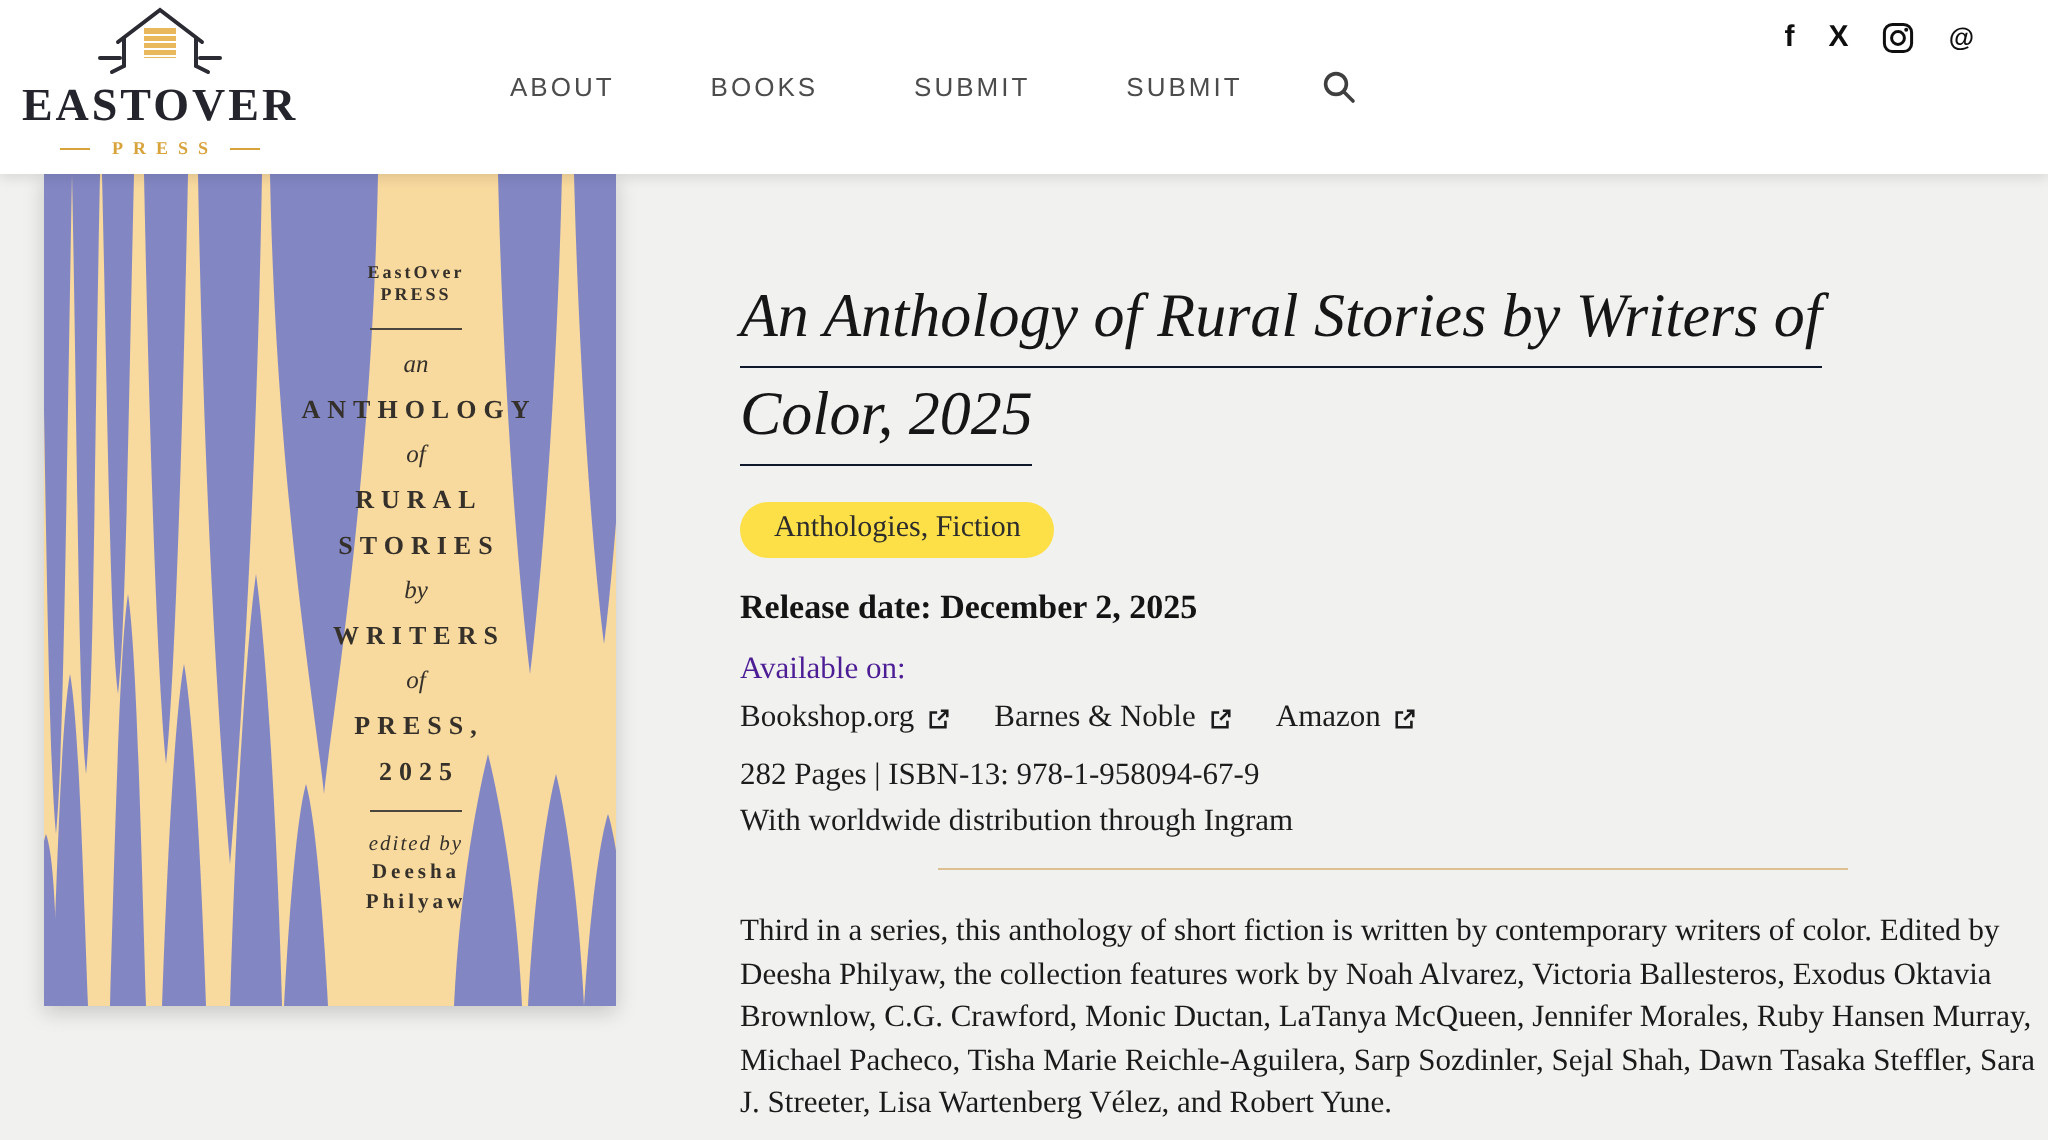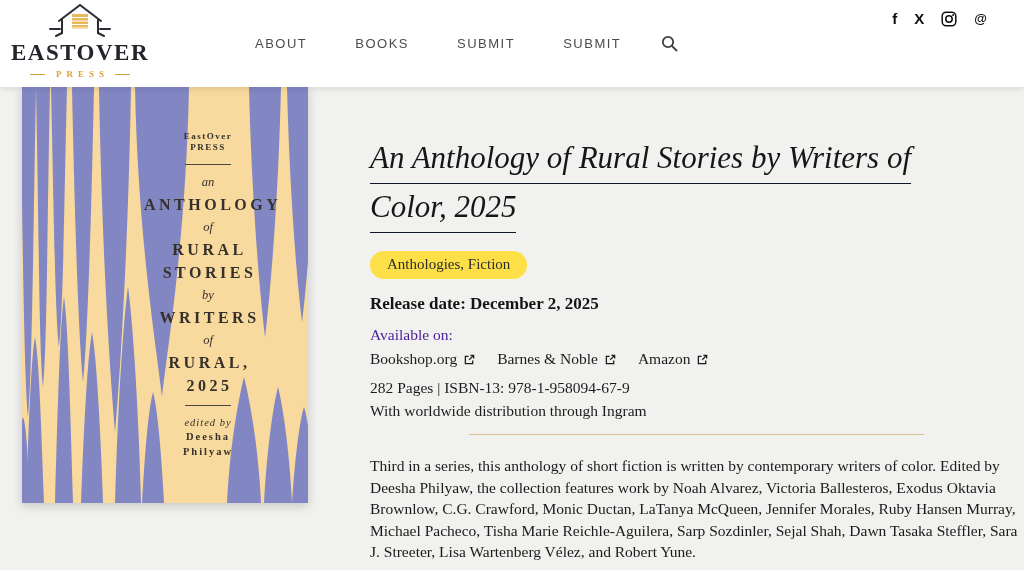--- a/index.html
+++ b/index.html
@@ -37,21 +37,21 @@
 
   
   .cover{position:absolute;left:22px;top:87px;width:286px;height:416px;background:#f8d99e;
          box-shadow:0 3px 10px rgba(0,0,0,.18);overflow:hidden;}
   .cover svg.pattern{position:absolute;left:0;top:0;}
   .cover-text{position:absolute;left:119px;top:44px;width:134px;text-align:center;color:#35312a;}
   .cv-pub{font-size:9px;font-weight:700;letter-spacing:1.5px;line-height:11px;}
   .cv-rule{width:46px;height:1px;background:#4a463e;margin:11px auto 10px;}
   .cv-rule2{width:46px;height:1px;background:#4a463e;margin:12px auto 10px;}
   .cv-italic{font-style:italic;font-size:12.5px;line-height:14px;margin:8px 0;}
-  .cv-caps{font-size:16px;font-weight:700;letter-spacing:3.5px;line-height:15px;margin:8px 0;text-indent:3px;}
+  .cv-caps{font-size:13px;font-weight:700;letter-spacing:3.5px;line-height:15px;margin:8px 0;text-indent:3px;}
   .cv-edited{font-style:italic;font-size:10.5px;line-height:13px;letter-spacing:1px;margin-top:0;}
   .cv-name{font-size:10.5px;font-weight:700;letter-spacing:2px;line-height:15px;}
 
   
   .main{position:absolute;left:370px;top:133px;width:652px;}
   .book-title{margin:0;max-width:640px;font-style:italic;font-weight:400;font-size:31px;line-height:49px;color:#161616;}
   .book-title span{white-space:pre-line;border-bottom:1px solid #0f172a;padding-bottom:8px;
       -webkit-box-decoration-break:clone;box-decoration-break:clone;}
   .tag-pill{display:inline-block;margin-top:20px;background:#fde047;border-radius:15px;
       padding:5px 17px 6px;font-size:15px;color:#2c2c2c;cursor:pointer;}
@@ -154,21 +154,21 @@
     <div class="cv-pub">PRESS</div>
     <div class="cv-rule"></div>
     <div class="cv-italic">an</div>
     <div class="cv-caps">ANTHOLOGY</div>
     <div class="cv-italic">of</div>
     <div class="cv-caps">RURAL</div>
     <div class="cv-caps">STORIES</div>
     <div class="cv-italic">by</div>
     <div class="cv-caps">WRITERS</div>
     <div class="cv-italic">of</div>
-    <div class="cv-caps">RURAL,</div>
+    <div class="cv-caps">PRESS,</div>
     <div class="cv-caps">2025</div>
     <div class="cv-rule2"></div>
     <div class="cv-edited">edited by</div>
     <div class="cv-name">Deesha</div>
     <div class="cv-name">Philyaw</div>
   </div>
 </div>
 
 <div class="main">
 

